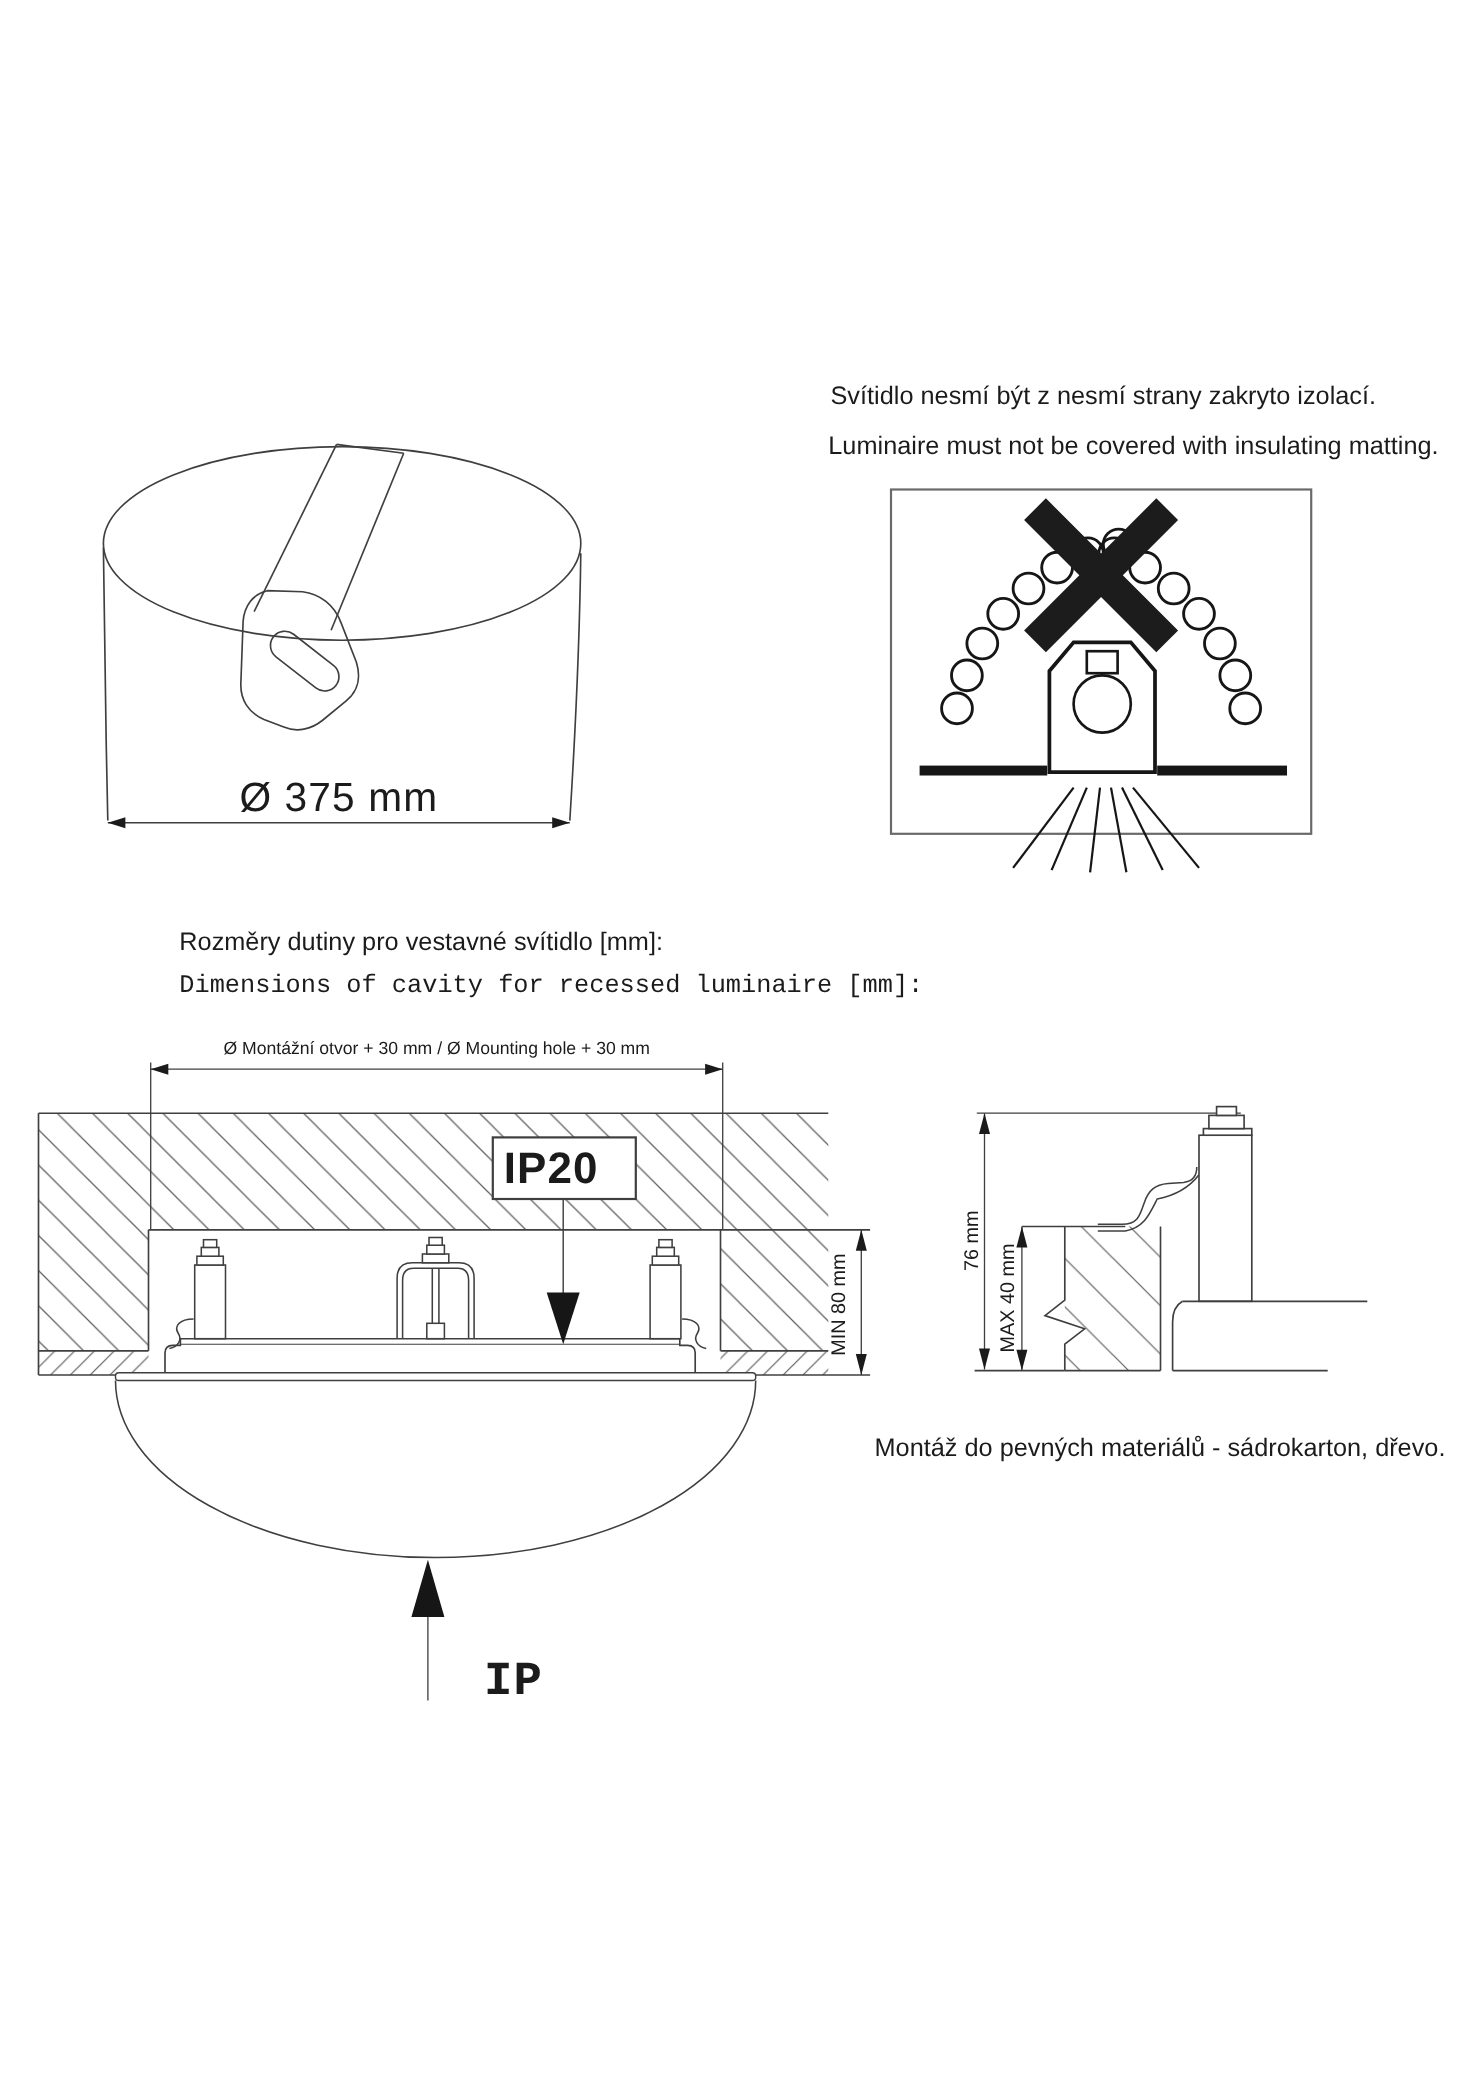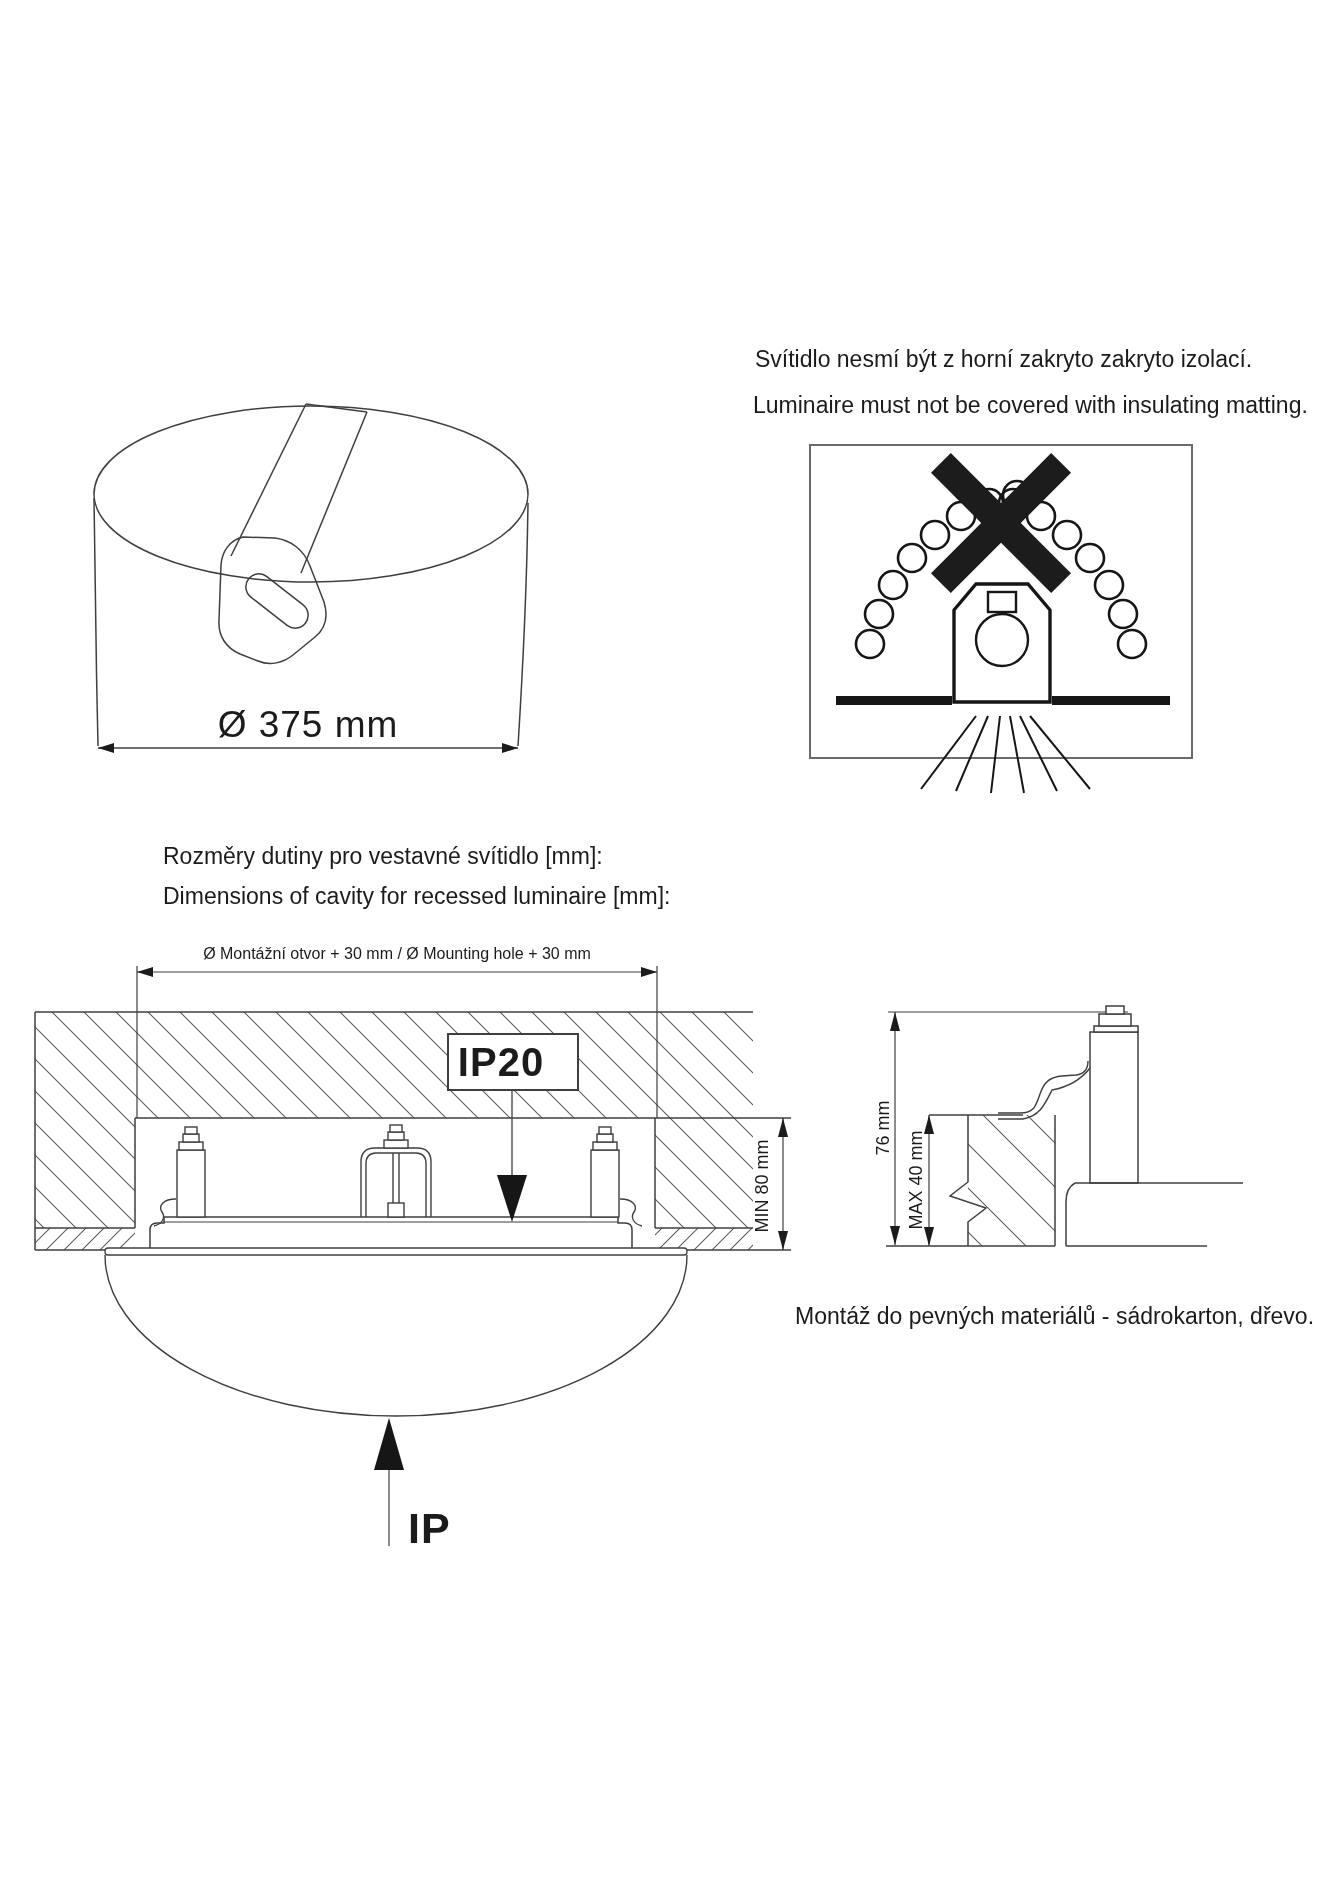--- a/index.html
+++ b/index.html
@@ -37,21 +37,21 @@
 
       <path d="M98,748 H518" stroke-width="1.3"></path>
     </g>
     <g fill="#1b1b1b" stroke="none">
       <polygon points="98,748 114,743 114,753"></polygon>
       <polygon points="518,748 502,743 502,753"></polygon>
     </g>
   </svg>
   <div class="txt big-dim" style="left:158px;top:704px;width:300px;text-align:center;">Ø 375 mm</div>
 
-  <div class="txt note" style="left:755px;top:346px;">Svítidlo nesmí být z horní zakryto zakryto izolací.</div>
+  <div class="txt note" style="left:755px;top:346px;">Svítidlo nesmí být z nesmí strany zakryto izolací.</div>
   <div class="txt note" style="left:753px;top:392px;">Luminaire must not be covered with insulating matting.</div>
 
   <svg class="abs" style="left:806px;top:441px;" width="392" height="322" viewBox="806 441 392 322">
     <rect x="810" y="445" width="382" height="313" fill="#ffffff" stroke="#6a6a6a" stroke-width="2"></rect>
 
     <g fill="none" stroke="#161616" stroke-width="2.6">
       <circle cx="870" cy="644" r="14"></circle>
         <circle cx="879" cy="614" r="14"></circle>
       <circle cx="893" cy="585" r="14"></circle>
         <circle cx="912" cy="558" r="14"></circle>
@@ -86,21 +86,21 @@
       <line x1="1030" y1="716" x2="1090" y2="789"></line>
     </g>
 
     <g fill="#1c1c1c">
       <rect x="916" y="509" width="170" height="28" transform="rotate(45 1001 523)"></rect>
       <rect x="916" y="509" width="170" height="28" transform="rotate(-45 1001 523)"></rect>
     </g>
   </svg>
 
   <div class="txt note" style="left:163px;top:843px;">Rozměry dutiny pro vestavné svítidlo [mm]:</div>
-  <div class="txt note" style="left:163px;top:883px;">Dimensions of cavity for recessed luminaire [mm]:</div>
+  <div class="txt note" style="left:163px;top:883px;font-family:Liberation Mono, monospace;">Dimensions of cavity for recessed luminaire [mm]:</div>
 
   <svg class="abs" style="left:30px;top:960px;" width="770" height="600" viewBox="30 960 770 600">
     <defs>
       <pattern id="hA" width="32" height="32" patternUnits="userSpaceOnUse">
         <path d="M-8,24 L8,40 M-8,-8 L40,40 M24,-8 L40,8" stroke="#5d5d5d" stroke-width="1.1" fill="none"></path>
       </pattern>
       <pattern id="hB" width="18" height="18" patternUnits="userSpaceOnUse">
         <path d="M-5,5 L5,-5 M0,18 L18,0 M13,23 L23,13" stroke="#5d5d5d" stroke-width="1.1" fill="none"></path>
       </pattern>
     </defs>
@@ -173,21 +173,21 @@
     <rect x="105" y="1248" width="582" height="7" rx="3" fill="#ffffff" stroke="#3f3f3f" stroke-width="1.3"></rect>
     <path d="M105,1255 A291,161 0 0 0 687,1255" fill="none" stroke="#3f3f3f" stroke-width="1.4"></path>
 
     <polygon points="389,1418 374,1470 404,1470" fill="#161616"></polygon>
     <path d="M389,1470 V1546" stroke="#3f3f3f" stroke-width="1.2" fill="none"></path>
   </svg>
 
   <div class="txt dim-label" style="left:137px;top:945px;width:520px;text-align:center;">Ø Montážní otvor + 30 mm / Ø Mounting hole + 30 mm</div>
   <div class="txt ip-box-label" style="left:448px;top:1034px;width:106px;height:56px;line-height:56px;">IP20</div>
   <div class="txt rot" style="left:688px;top:1175px;width:150px;height:22px;">MIN 80 mm</div>
-  <div class="txt ip-label" style="left:408px;top:1504px;">IP</div>
+  <div class="txt ip-label" style="left:440px;top:1504px;font-family:Liberation Mono, monospace;">IP</div>
 
   <svg class="abs" style="left:860px;top:995px;" width="420" height="265" viewBox="860 995 420 265">
     <defs>
       <pattern id="hA2" width="44" height="44" patternUnits="userSpaceOnUse">
         <path d="M-11,33 L11,55 M-11,-11 L55,55 M33,-11 L55,11" stroke="#5d5d5d" stroke-width="1.1" fill="none"></path>
       </pattern>
     </defs>
 
     <g>
       <path d="M895,1012 V1245" stroke="#3f3f3f" stroke-width="1.2" fill="none"></path>

